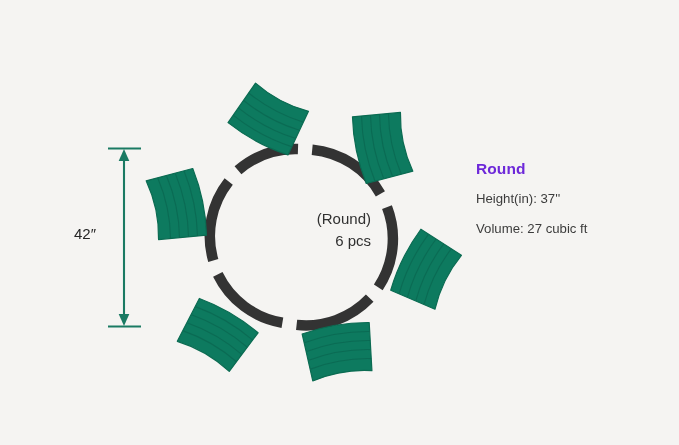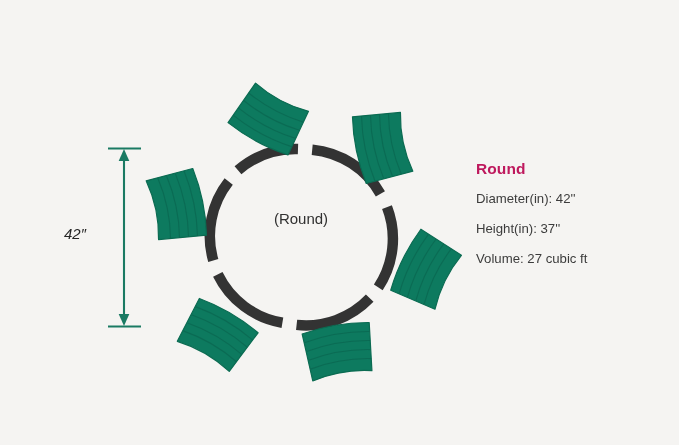--- a/index.html
+++ b/index.html
@@ -25,59 +25,58 @@
   .spec-panel {
     position: absolute;
     left: 476px;
     top: 160px;
     width: 190px;
   }
   .spec-title {
     font-family: "Liberation Sans", sans-serif;
     font-size: 15.5px;
     font-weight: bold;
-    color: #be185d;
+    color: #6d28d9;
     letter-spacing: 0.1px;
     margin: 0 0 14px 0;
     line-height: 1.1;
   }
   .spec-line {
     font-family: "Liberation Sans", sans-serif;
     font-size: 13.2px;
     font-weight: normal;
     color: #3c3c3c;
     margin: 0 0 15px 0;
     line-height: 1.15;
     white-space: nowrap;
   }
   .spec-line:last-child { margin-bottom: 18px; }
 
   .center-label {
     position: absolute;
     left: 231px;
     top: 208px;
     width: 140px;
-    text-align: center;
+    text-align: right;
     font-family: "Liberation Sans", sans-serif;
     font-size: 15px;
     color: #303030;
     line-height: 1.45;
     pointer-events: none;
   }
   .dim-label {
     position: absolute;
-    left: 64px;
+    left: 48px;
     top: 226px;
     width: 48px;
-    text-align: left;
+    text-align: right;
     font-family: "Liberation Sans", sans-serif;
     font-size: 15px;
     color: #262626;
     line-height: 1.1;
-    font-style: italic;
   }
 </style>
 </head>
 <body>
 
 <div id="canvas">
 
   <svg id="figure-svg" viewBox="0 0 679 445">
     <defs>
 
@@ -130,22 +129,22 @@
 
       <polygon points="124,149 118.7,161 129.3,161" stroke="none"></polygon>
       <polygon points="124,326 118.7,314 129.3,314" stroke="none"></polygon>
     </g>
   </svg>
 
   <div class="dim-label">42″</div>
 
   <div class="center-label">
     <div>(Round)</div>
+    <div>6 pcs</div>
   </div>
 
   <div class="spec-panel">
     <div class="spec-title">Round</div>
-    <div class="spec-line">Diameter(in): 42''</div>
     <div class="spec-line">Height(in): 37''</div>
     <div class="spec-line">Volume: 27 cubic ft</div>
   </div>
 
 </div>
 
 </body></html>

